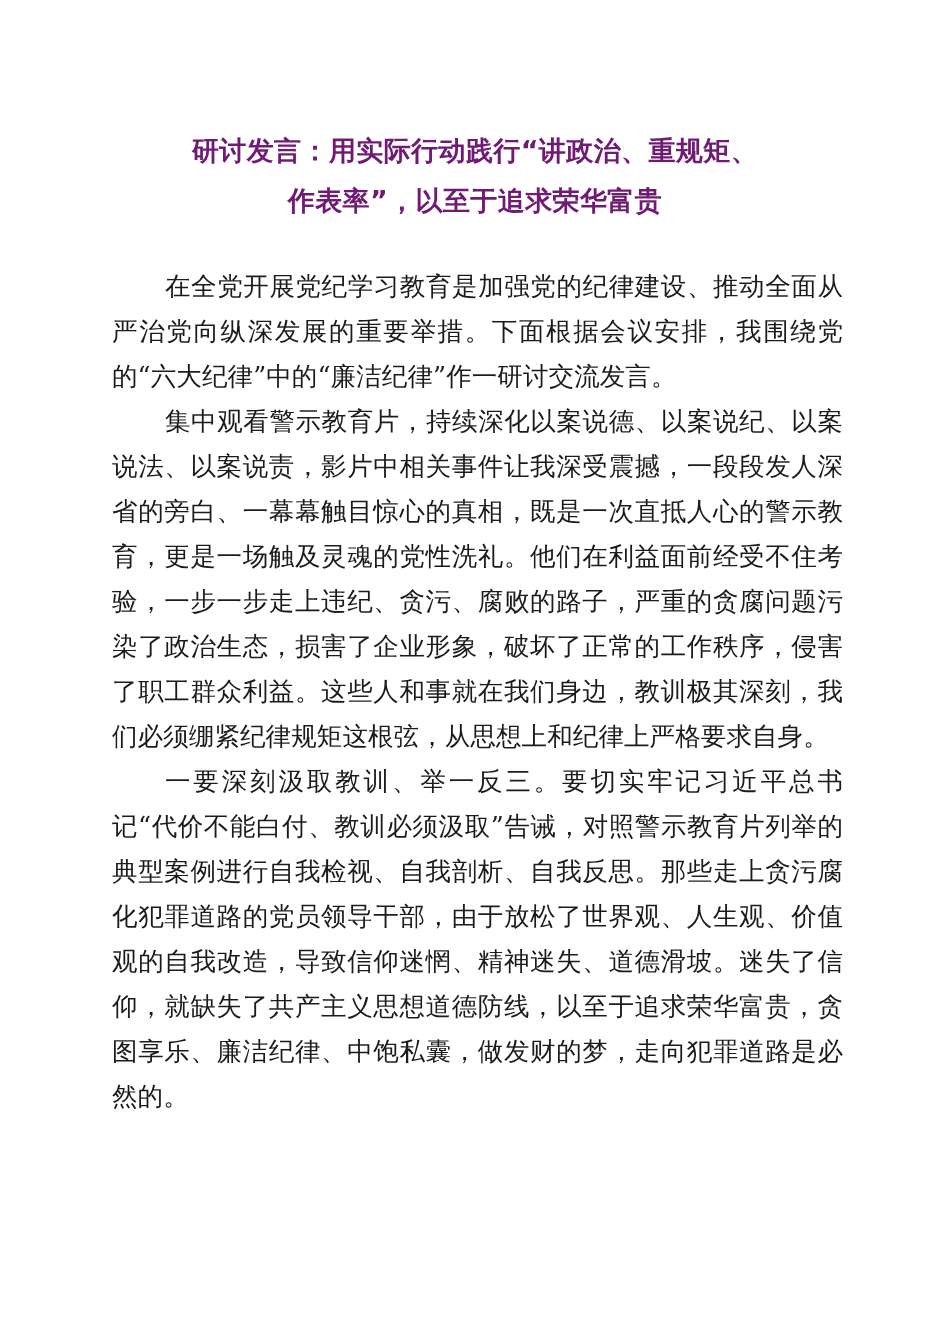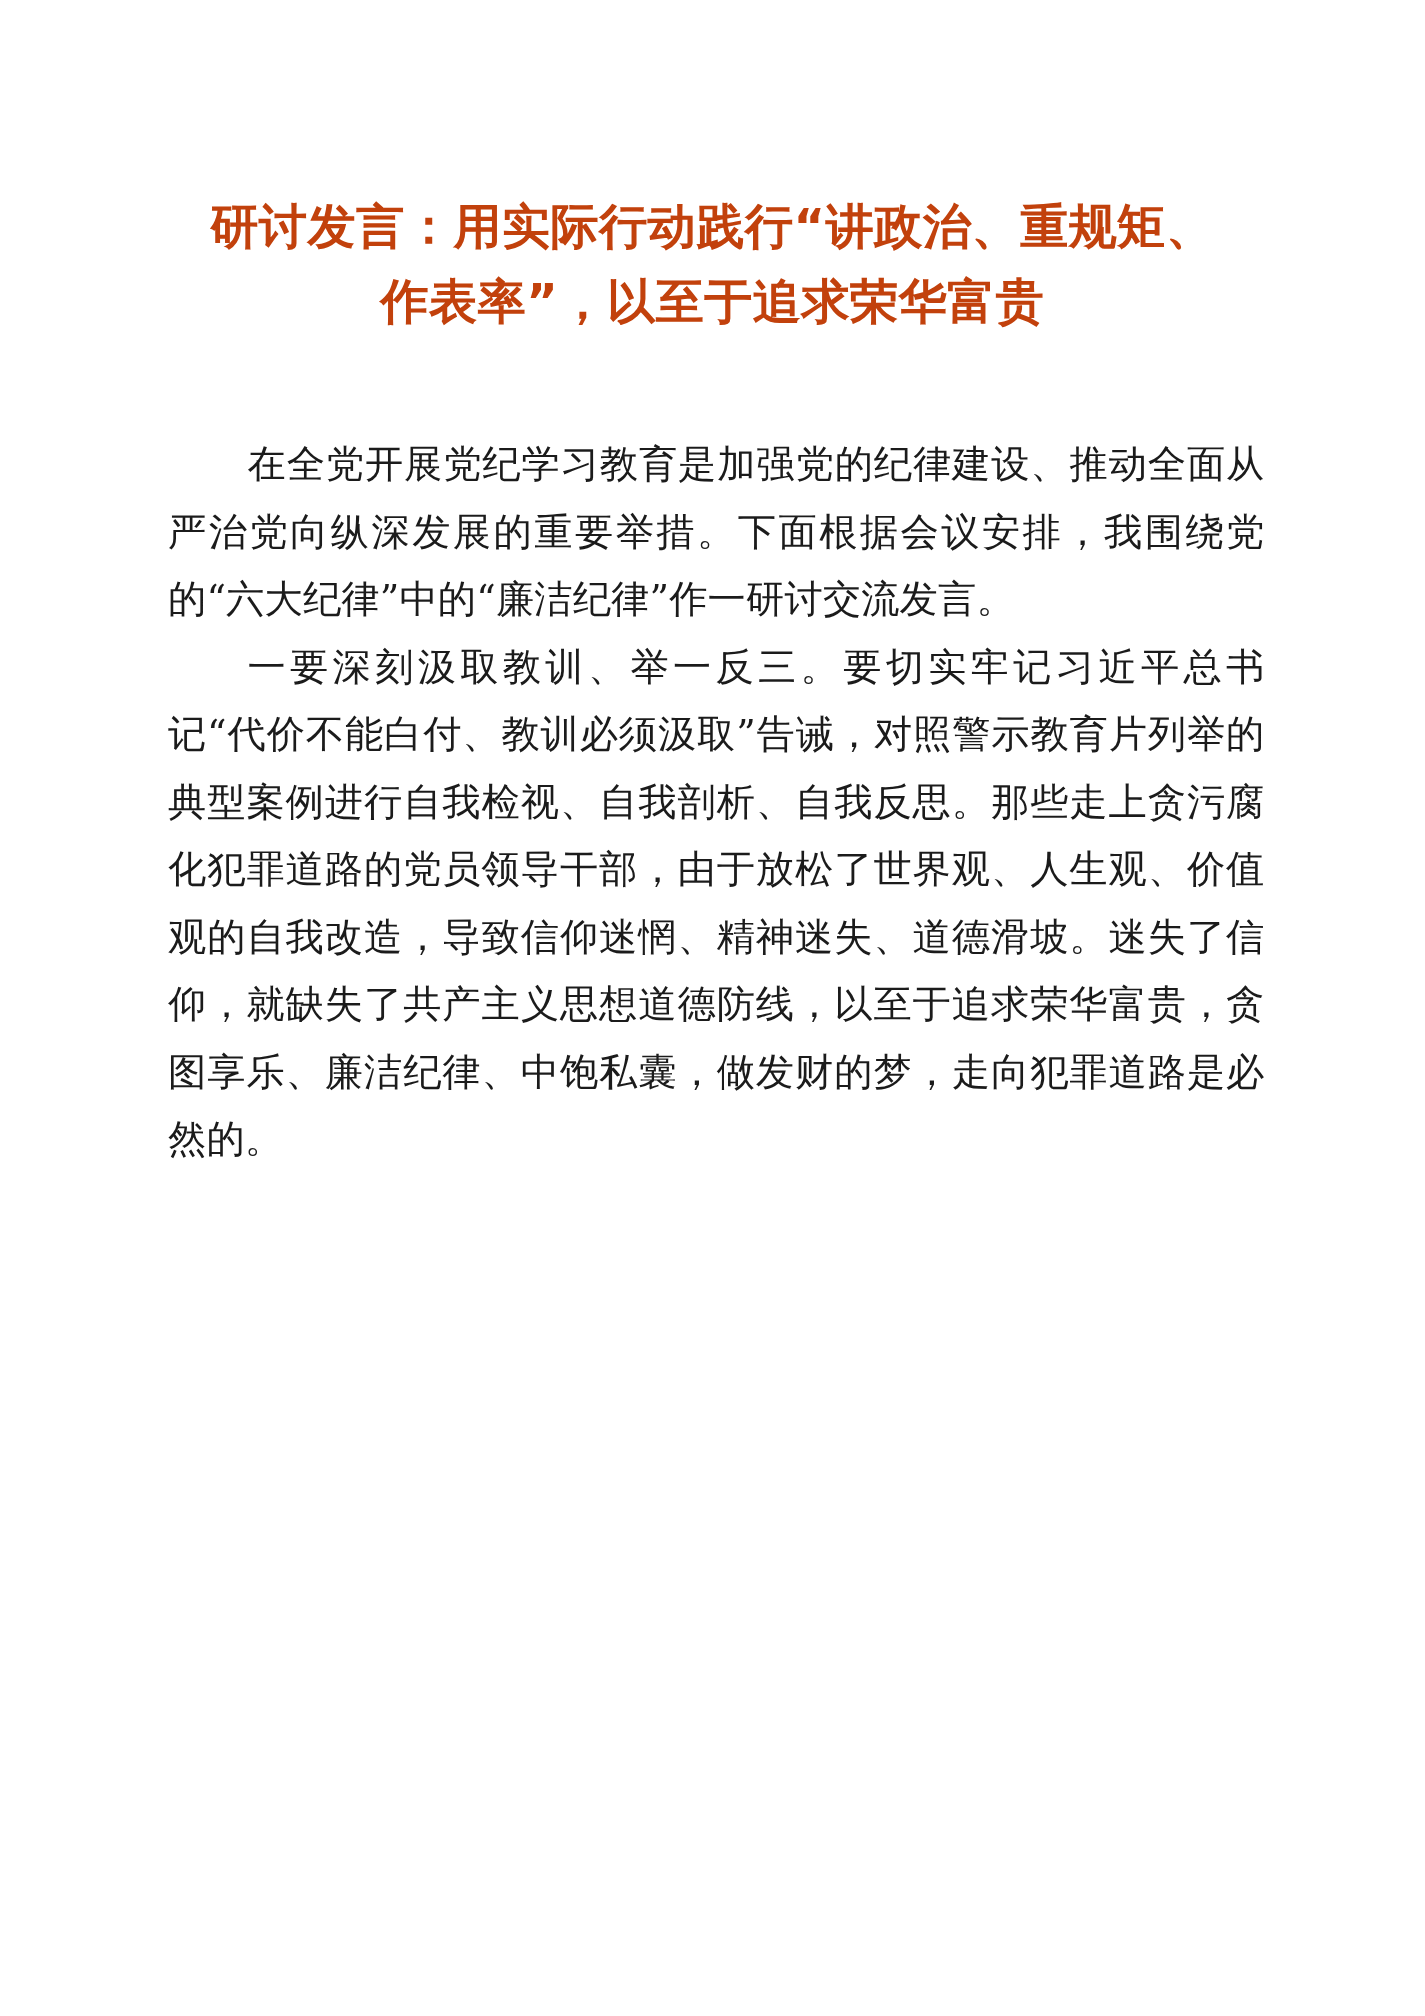--- a/index.html
+++ b/index.html
@@ -25,29 +25,29 @@
   .doc-title {
     margin: 0;
     padding: 0;
     position: absolute;
     top: 126px;
     left: 107px;
     width: 736px;
     text-align: center;
     font-family: "DejaVu Sans", "Liberation Sans", sans-serif;
     font-weight: 700;
-    font-size: 32px;
+    font-size: 27px;
     line-height: 50px;
     letter-spacing: 0.4px;
-    color: #c2410c;
+    color: #701a75;
     -webkit-font-smoothing: antialiased;
   }
   .body-block {
     position: absolute;
-    top: 288px;
+    top: 264px;
     left: 112px;
     width: 731px;
   }
   .para {
     margin: 0;
     padding: 0;
     font-family: "DejaVu Serif", "Liberation Serif", serif;
     font-size: 25.5px;
     line-height: 45px;
     text-align: justify;
@@ -63,16 +63,17 @@
 
 <div class="page">
 
   <h1 class="doc-title">
     <span>研讨发言：用实际行动践行“讲政治、重规矩、</span><br>
     <span>作表率”，以至于追求荣华富贵</span>
   </h1>
 
   <div class="body-block">
     <p class="para">在全党开展党纪学习教育是加强党的纪律建设、推动全面从严治党向纵深发展的重要举措。下面根据会议安排，我围绕党的“六大纪律”中的“廉洁纪律”作一研讨交流发言。</p>
+    <p class="para">集中观看警示教育片，持续深化以案说德、以案说纪、以案说法、以案说责，影片中相关事件让我深受震撼，一段段发人深省的旁白、一幕幕触目惊心的真相，既是一次直抵人心的警示教育，更是一场触及灵魂的党性洗礼。他们在利益面前经受不住考验，一步一步走上违纪、贪污、腐败的路子，严重的贪腐问题污染了政治生态，损害了企业形象，破坏了正常的工作秩序，侵害了职工群众利益。这些人和事就在我们身边，教训极其深刻，我们必须绷紧纪律规矩这根弦，从思想上和纪律上严格要求自身。</p>
     <p class="para">一要深刻汲取教训、举一反三。要切实牢记习近平总书记“代价不能白付、教训必须汲取”告诫，对照警示教育片列举的典型案例进行自我检视、自我剖析、自我反思。那些走上贪污腐化犯罪道路的党员领导干部，由于放松了世界观、人生观、价值观的自我改造，导致信仰迷惘、精神迷失、道德滑坡。迷失了信仰，就缺失了共产主义思想道德防线，以至于追求荣华富贵，贪图享乐、廉洁纪律、中饱私囊，做发财的梦，走向犯罪道路是必然的。</p>
   </div>
 
 </div>
 
 </body></html>

